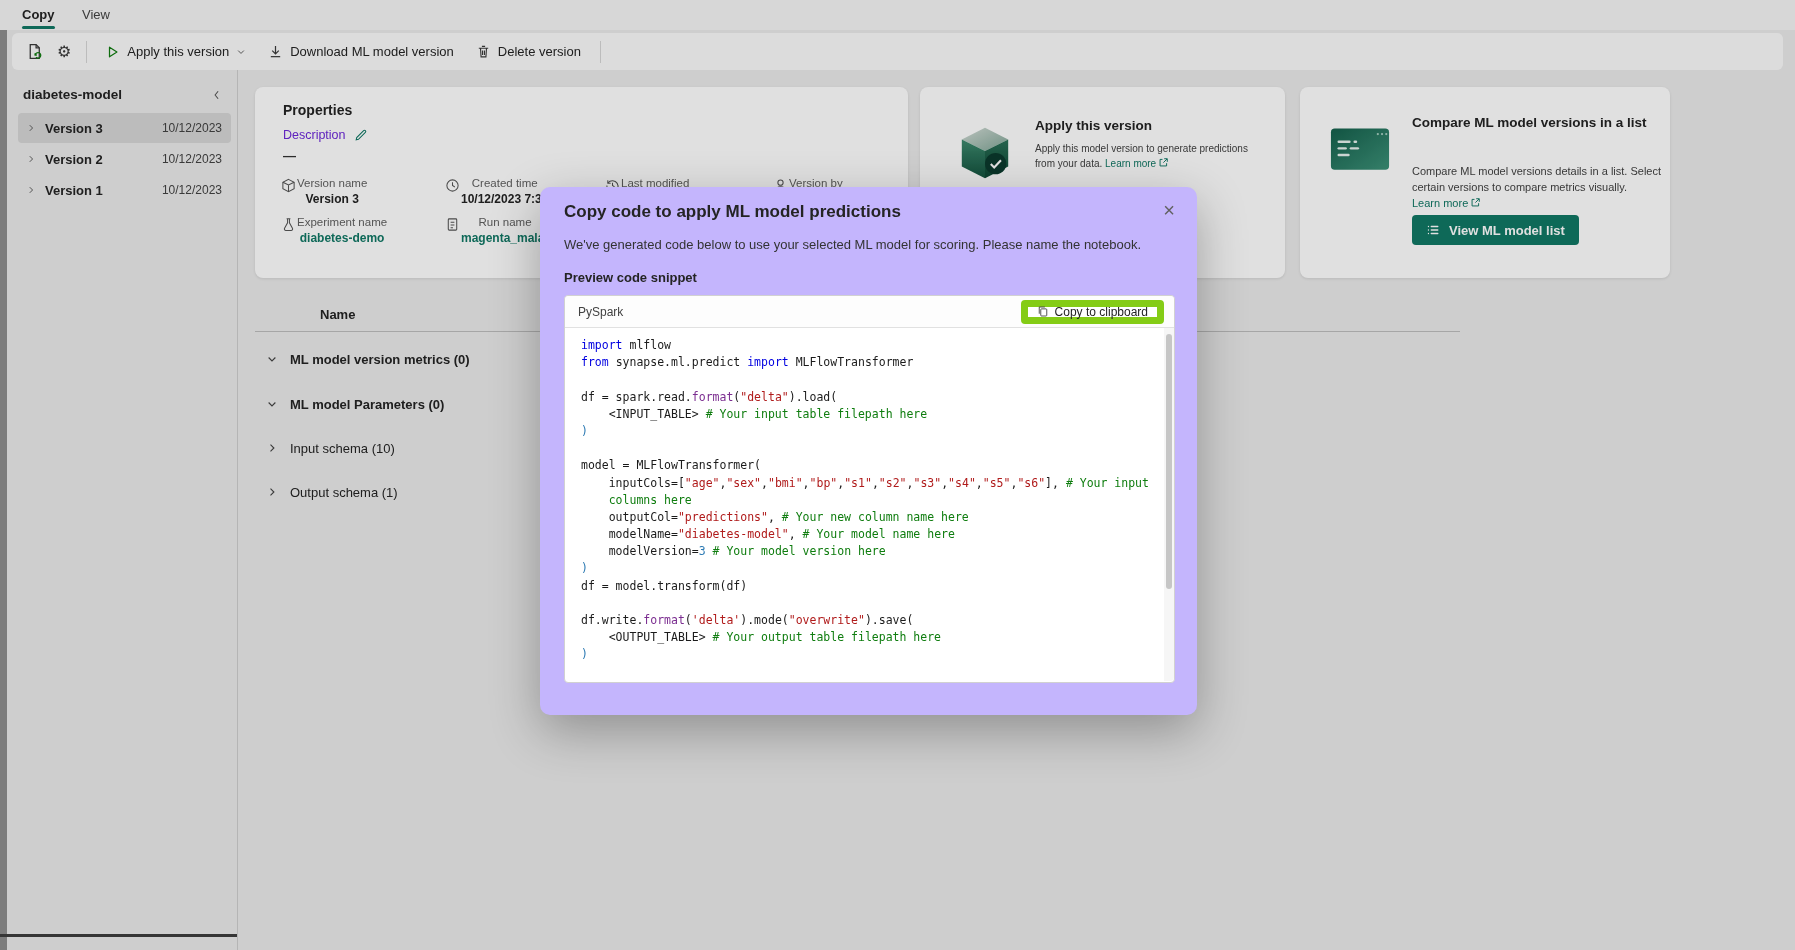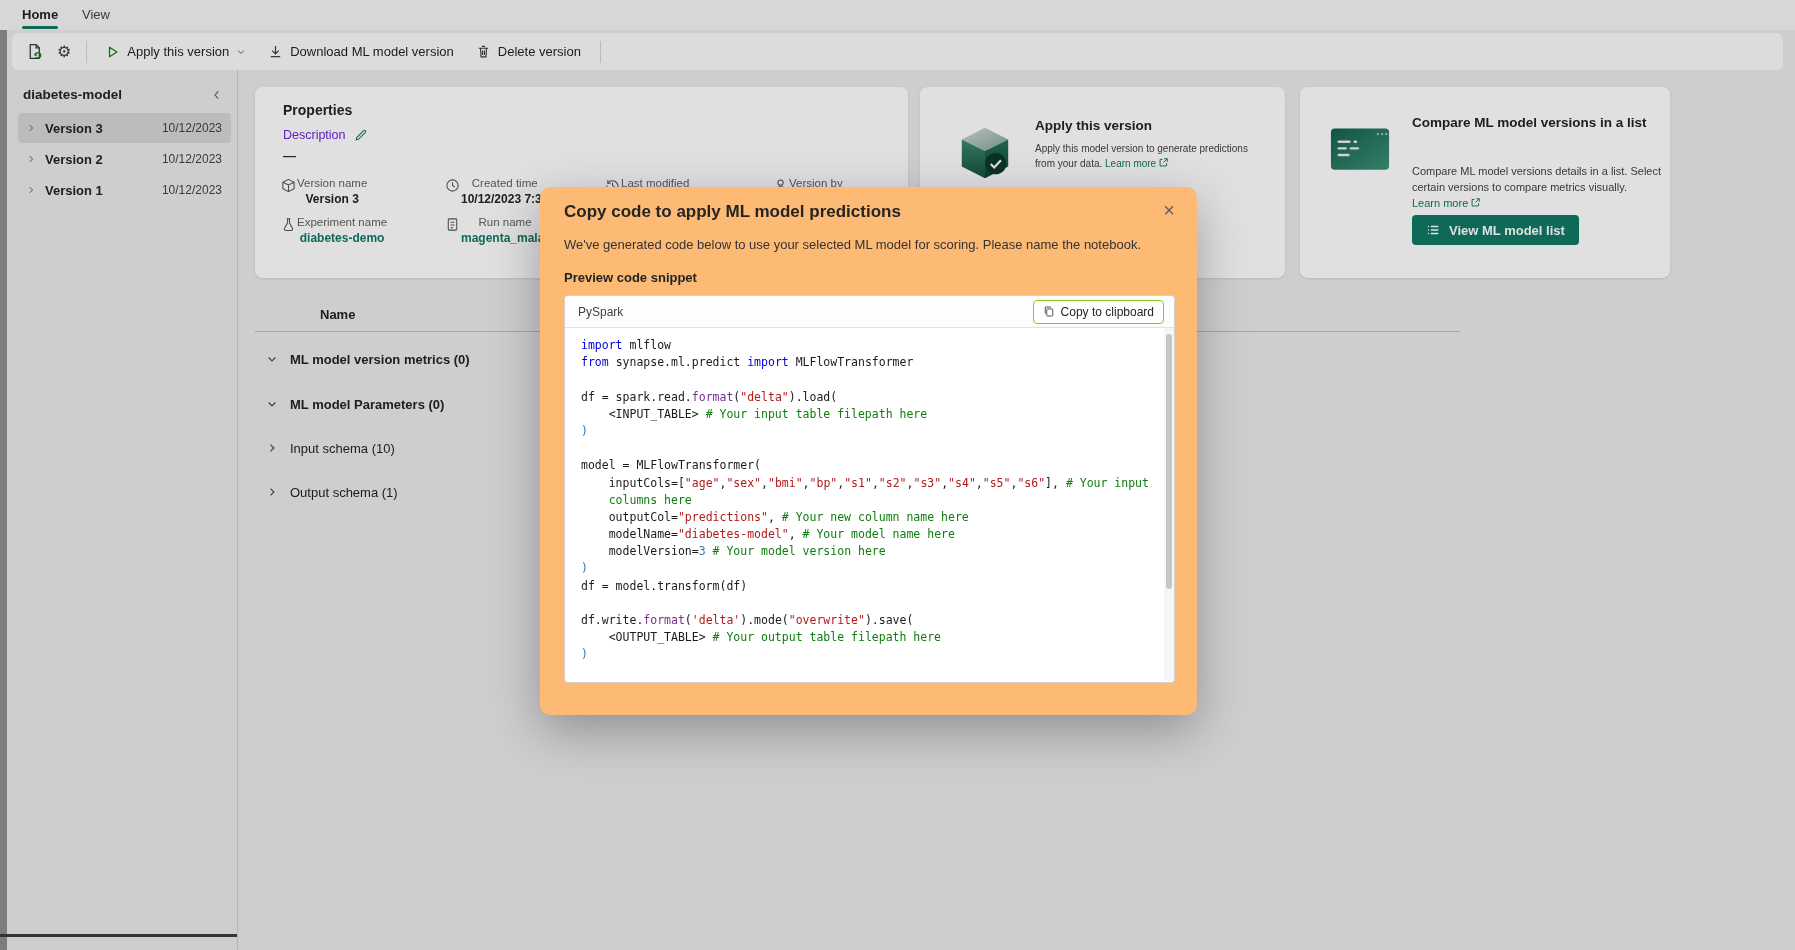--- a/index.html
+++ b/index.html
@@ -68,48 +68,48 @@
   .card-compare .big-icon{left:30px;top:39px;}
   .card-compare .card-title{position:absolute;left:112px;top:27px;width:250px;font-size:13.5px;font-weight:700;line-height:1.4;}
   .card-compare .card-body{position:absolute;left:112px;top:77px;width:252px;font-size:11px;color:#424242;line-height:1.45;}
   .learn-more{color:#117865;white-space:nowrap;}
   .ext-ic{display:inline-block;vertical-align:-1px;margin-left:2px;}
   .view-btn{position:absolute;left:112px;top:128px;height:30px;background:#117865;color:#fff;border:none;border-radius:4px;
             display:flex;align-items:center;gap:9px;padding:0 14px;font-size:13px;font-weight:700;font-family:inherit;}
 
   
   .dim{position:absolute;inset:0;background:rgba(0,0,0,.12);z-index:40;}
-  .modal{position:absolute;left:540px;top:187px;width:657px;height:528px;background:#fdba74;border-radius:10px;
+  .modal{position:absolute;left:540px;top:187px;width:657px;height:528px;background:#c4b5fd;border-radius:10px;
          box-shadow:0 16px 50px rgba(0,0,0,.30);z-index:50;}
   .modal-title{position:absolute;left:24px;top:15px;font-size:17px;font-weight:700;}
   .modal-close{position:absolute;right:14px;top:10px;width:28px;height:28px;text-align:center;line-height:26px;
                font-size:20px;color:#616161;border-radius:4px;}
   .modal-sub{position:absolute;left:24px;top:50px;font-size:13px;color:#333;}
   .preview-label{position:absolute;left:24px;top:83px;font-size:13px;font-weight:700;}
   .codebox{position:absolute;left:24px;top:108px;width:609px;height:386px;border:1px solid #d1d1d1;border-radius:4px;background:#fff;}
   .code-header{height:31px;border-bottom:1px solid #e1e1e1;background:#fdfdfd;display:flex;align-items:center;
                padding:0 10px 0 13px;border-radius:4px 4px 0 0;}
   .code-lang{font-size:12px;color:#424242;}
   .copy-btn{margin-left:auto;display:flex;align-items:center;gap:6px;height:24px;padding:0 9px;font-size:12px;color:#242424;
-            background:#fff;border:1px solid #84cc16;border-radius:4px;font-family:inherit;}
+            background:#fff;border:7px solid #84cc16;border-radius:4px;font-family:inherit;}
   .code-scroll{position:absolute;left:0;right:10px;top:32px;bottom:0;padding:9px 0 0 16px;overflow:hidden;
                font-family:"DejaVu Sans Mono",monospace;font-size:11.5px;line-height:17.2px;white-space:pre;color:#1b1b1b;}
   .code-line{height:17.2px;}
   .tok-k{color:#0000e0;}  .tok-p{color:#1b1b1b;}  .tok-f{color:#7b2d90;}
   .tok-s{color:#b01b1b;}  .tok-c{color:#0f7d0f;}  .tok-n{color:#2e7bb4;}
   .vscroll{position:absolute;right:0;top:32px;bottom:1px;width:10px;background:#f6f6f6;border-radius:0 0 4px 0;}
   .vthumb{position:absolute;right:2px;top:6px;height:255px;width:6px;border-radius:3px;background:#c6c6c6;}
 </style>
 </head>
 <body>
 
 <div id="app">
 
   <div class="tabbar">
-    <div class="tab tab-home">Home</div>
+    <div class="tab tab-home">Copy</div>
     <div class="tab tab-view">View</div>
   </div>
 
   <div class="ribbon">
     <div class="rbtn icon-only">
       <span>
         <svg width="17" height="17" viewBox="0 0 16 16" fill="none" stroke="#3b3b3b" stroke-width="1.2">
           <path d="M4 1.5h5.5l3 3V14.5H4z"></path>
             <path d="M9.5 1.5v3h3"></path>
           <path d="M8.7 11.2a2.6 2.6 0 1 1 .7 2.2" stroke="#107c10"></path>

